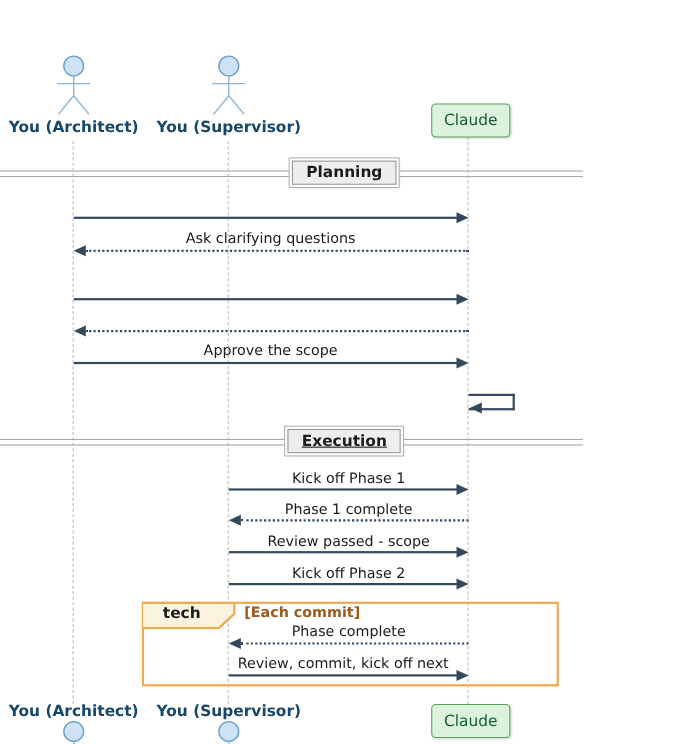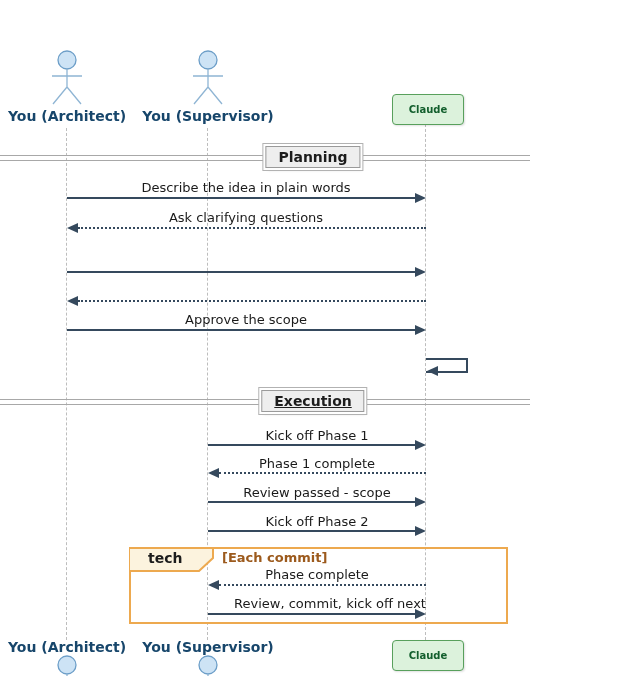--- a/index.html
+++ b/index.html
@@ -10,21 +10,21 @@
     --loop-condition-text:#9c5a1d; --message-text:#1a1a1a;
   }
   html,body{margin:0;padding:0;background:#fff;}
   #stage{position:relative;width:530px;height:676px;background:#fff;
     font-family:"DejaVu Sans","Liberation Sans",sans-serif;overflow:hidden;margin-top:44px;}
   .lifeline{position:absolute;width:0;border-left:1px dashed var(--lifeline);}
   .actor-label{position:absolute;transform:translateX(-50%);font-size:14px;font-weight:bold;
     color:var(--actor-label);white-space:nowrap;}
   .participant{position:absolute;width:70px;height:29px;background:var(--participant-fill);
     border:1px solid var(--participant-border);border-radius:4px;display:flex;align-items:center;
-    justify-content:center;font-size:10px;font-weight:bold;color:var(--participant-text);
+    justify-content:center;font-size:14px;font-weight:normal;color:var(--participant-text);
     box-shadow:1px 1px 2px rgba(0,0,0,0.12);}
   .divider-lines{position:absolute;left:0;width:636px;height:4px;
     border-top:1px solid #a8a8a8;border-bottom:1px solid #a8a8a8;}
   .divider-box{position:absolute;transform:translateX(-50%);background:var(--divider-fill);
     border:1px solid #9a9a9a;box-shadow:0 0 0 2px #ffffff,0 0 0 3px var(--divider-border),2px 2px 3px rgba(0,0,0,0.18);
     padding:2px 12px;font-size:14px;font-weight:bold;color:#1c1c1c;white-space:nowrap;}
   .mlabel{position:absolute;transform:translateX(-50%);font-size:13px;color:var(--message-text);
     white-space:pre-line;text-align:center;line-height:16px;}
   .ln{position:absolute;height:0;border-top:2px solid var(--arrow);}
   .ln.dot{border-top-style:dotted;}
@@ -59,21 +59,20 @@
     <circle cx="22" cy="10" r="9" style="fill:var(--actor-fill);stroke:var(--actor-stroke);stroke-width:1.3"></circle>
     <path d="M22 19 V37 M7 26 H37 M22 37 L8 54 M22 37 L36 54" style="fill:none;stroke:var(--actor-limb);stroke-width:1.3"></path>
   </svg>
   <div class="actor-label" style="left:208px;top:64px;">You (Supervisor)</div>
 
   <div class="participant" style="left:392px;top:50px;">Claude</div>
 
   <div class="divider-lines" style="top:111px;"></div>
   <div class="divider-box" style="left:313px;top:102px;">Planning</div>
 
-  <div class="mlabel" style="left:246px;top:136px;">Describe the idea in plain words</div>
   <div class="ln" style="left:67px;top:153px;width:349px;"></div>
   <div class="ah-r" style="left:415px;top:149px;"></div>
 
   <div class="mlabel" style="left:246px;top:166px;">Ask clarifying questions</div>
   <div class="ln dot" style="left:78px;top:183px;width:348px;"></div>
   <div class="ah-l" style="left:67px;top:179px;"></div>
 
   <div class="ln" style="left:67px;top:227px;width:349px;"></div>
   <div class="ah-r" style="left:415px;top:223px;"></div>
 
@@ -110,21 +109,21 @@
   <svg style="position:absolute;left:129px;top:503px;" width="86" height="25" viewBox="0 0 86 25">
     <path d="M0,1 H84 V11 L70,24 H0 Z" style="fill:var(--loop-tab-fill);stroke:var(--loop-border);stroke-width:2"></path>
   </svg>
   <div class="loop-keyword" style="left:148px;top:506px;">tech</div>
   <div class="loop-cond" style="left:222px;top:506px;">[Each commit]</div>
 
   <div class="mlabel" style="left:317px;top:523px;">Phase complete</div>
   <div class="ln dot" style="left:219px;top:540px;width:207px;"></div>
   <div class="ah-l" style="left:208px;top:536px;"></div>
 
-  <div class="mlabel" style="left:330px;top:552px;">Review, commit, kick off next</div>
+  <div class="mlabel" style="left:312px;top:552px;">Review, commit, kick off next</div>
   <div class="ln" style="left:208px;top:569px;width:208px;"></div>
   <div class="ah-r" style="left:415px;top:565px;"></div>
 
   <div class="actor-label" style="left:67px;top:595px;">You (Architect)</div>
   <svg style="position:absolute;left:45px;top:611px;" width="44" height="56" viewBox="0 0 44 56">
     <circle cx="22" cy="10" r="9" style="fill:var(--actor-fill);stroke:var(--actor-stroke);stroke-width:1.3"></circle>
     <path d="M22 19 V37 M7 26 H37 M22 37 L8 54 M22 37 L36 54" style="fill:none;stroke:var(--actor-limb);stroke-width:1.3"></path>
   </svg>
 
   <div class="actor-label" style="left:208px;top:595px;">You (Supervisor)</div>

